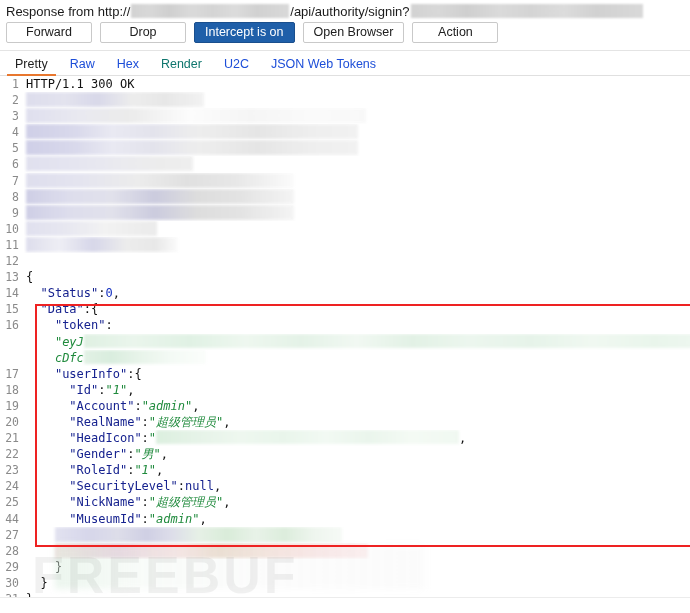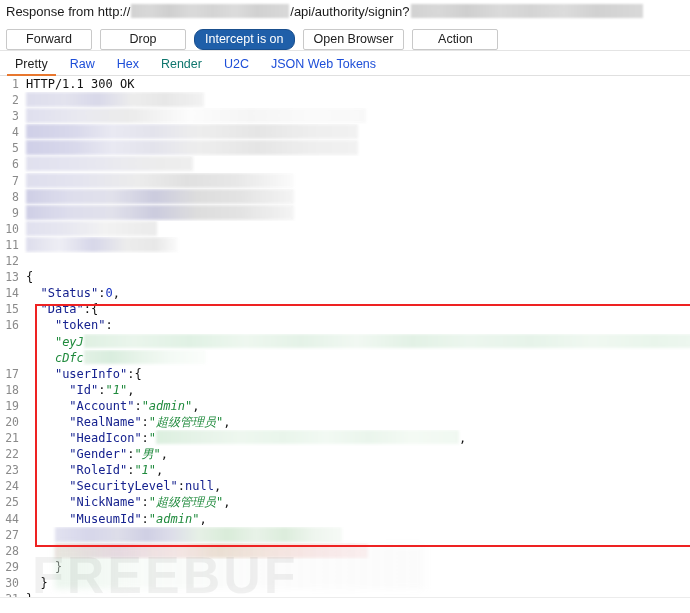--- a/index.html
+++ b/index.html
@@ -37,21 +37,21 @@
     filter: blur(1.1px);
     margin: 0 1px;
   }
   .url-redact.a { width: 158px; }
   .url-redact.b { width: 232px; }
 
   
   .toolbar {
     height: 28px;
     display: flex;
-    align-items: flex-end;
+    align-items: flex-start;
     gap: 8px;
     padding: 0 6px;
     background: #ffffff;
     border-bottom: 1px solid #e4e4e4;
   }
   .tb-btn {
     height: 21px;
     line-height: 19px;
     min-width: 86px;
     padding: 0 10px;
@@ -62,21 +62,20 @@
     border: 1px solid #c9c9c9;
     border-radius: 2px;
     box-sizing: border-box;
     cursor: pointer;
     user-select: none;
   }
   .tb-btn.primary {
     background: #1f5fa9;
     border-color: #1a4f8d;
     color: #ffffff;
-    border-radius: 9px;
   }
   .tb-btn.wide { min-width: 100px; }
 
   
   .tabs {
     height: 24px;
     display: flex;
     align-items: flex-end;
     gap: 0;
     padding: 0 4px;

